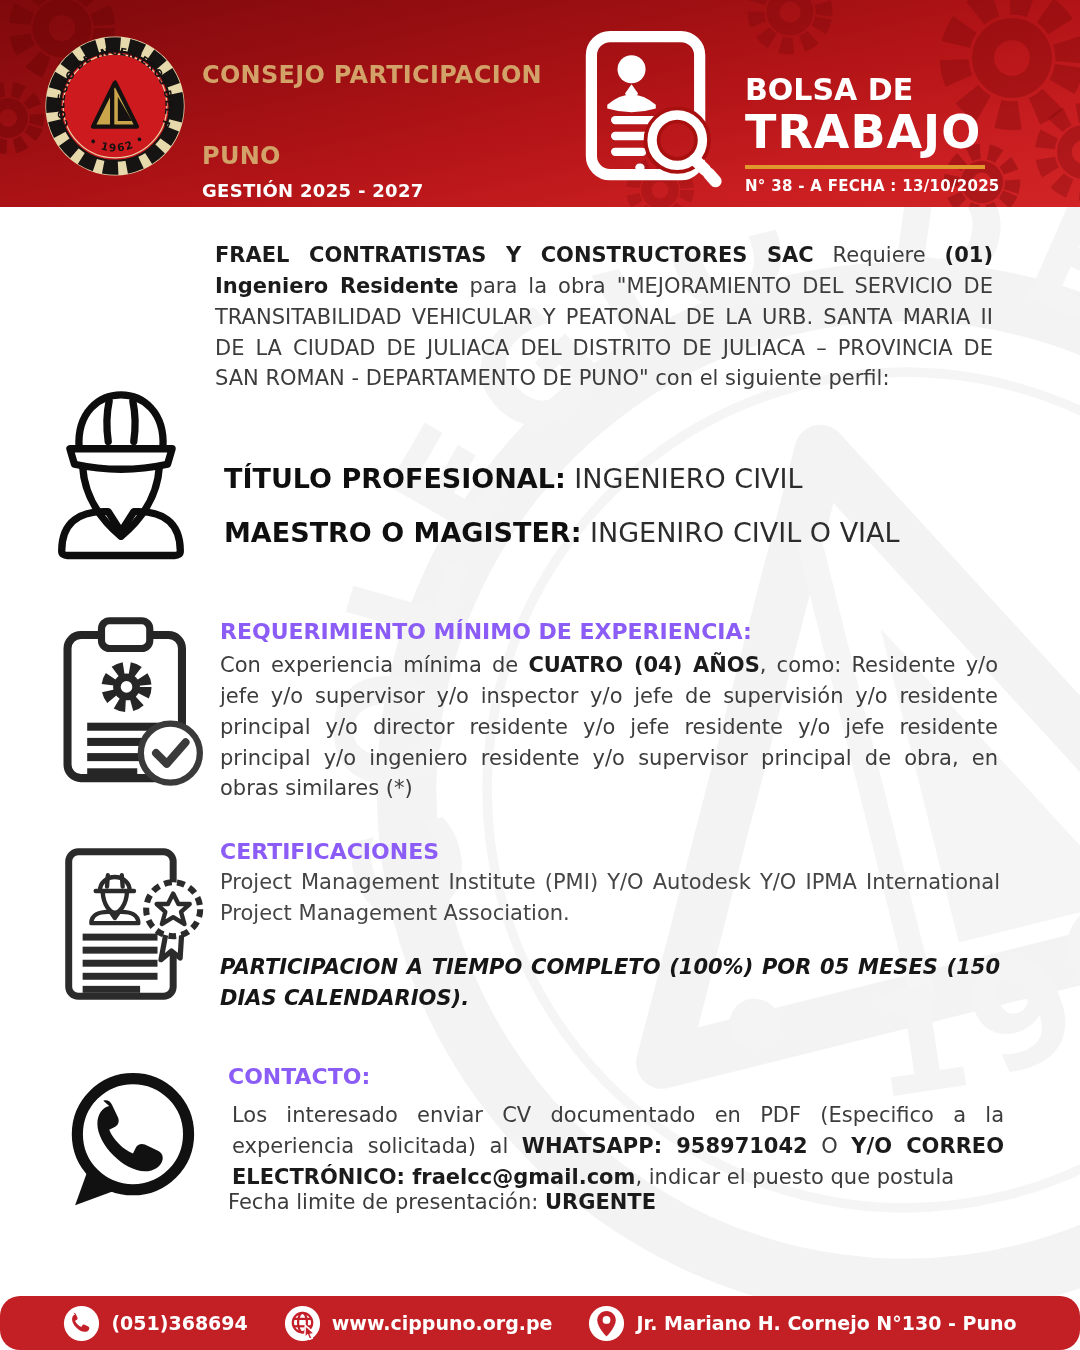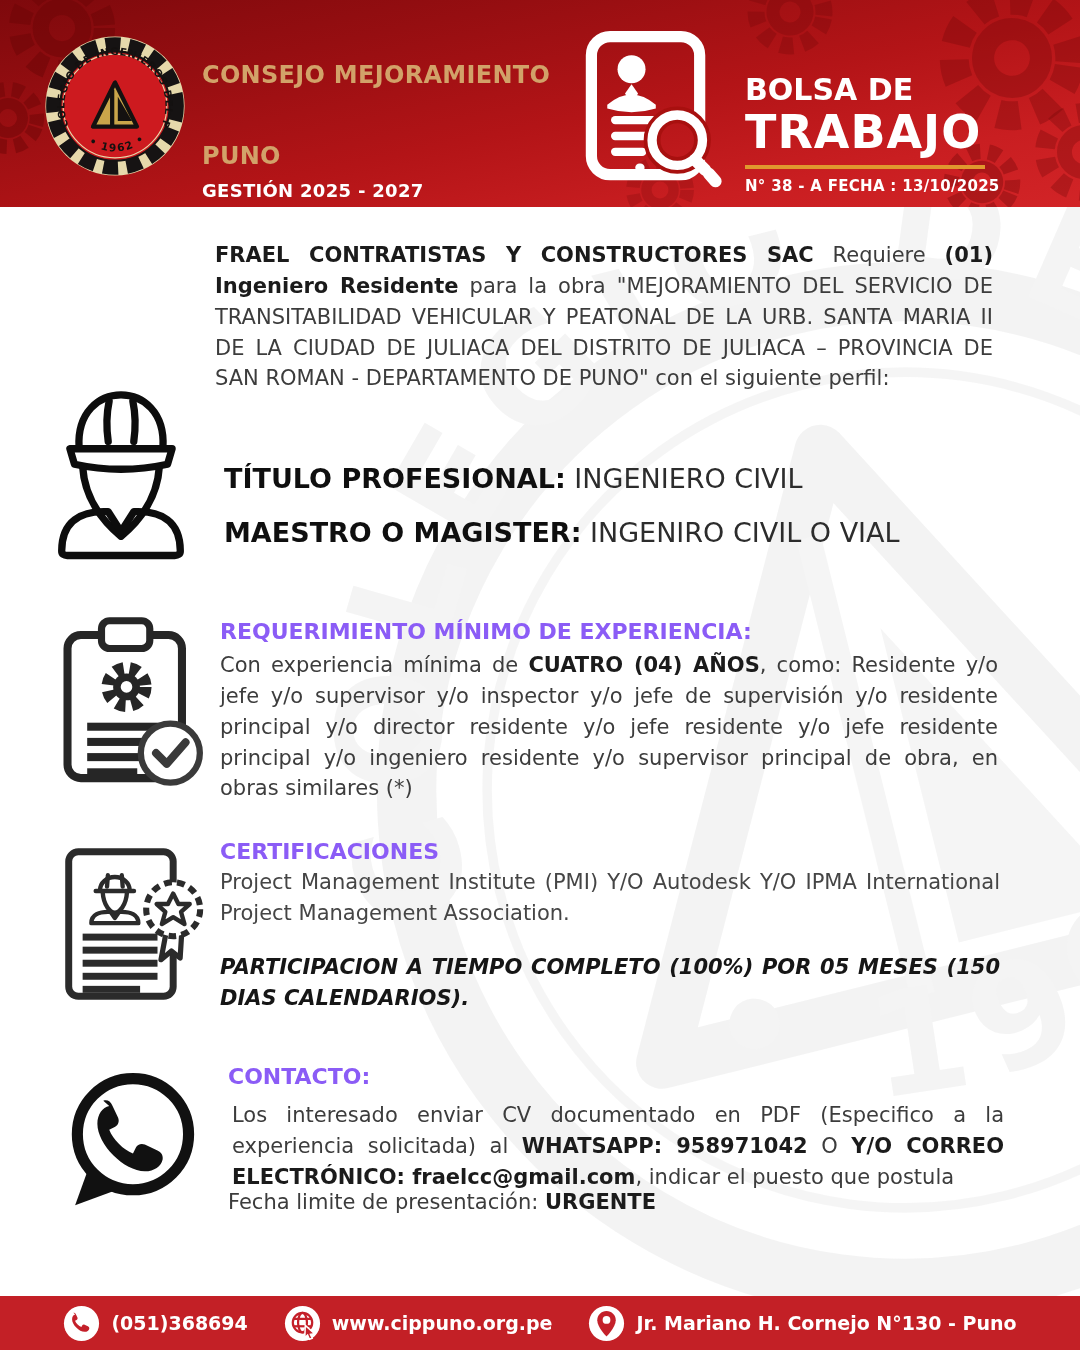--- a/index.html
+++ b/index.html
@@ -45,21 +45,21 @@
   .h-con{left:228px;top:1064px;}
   .b-exp{position:absolute;left:220px;top:650px;width:778px;}
   .b-cert{position:absolute;left:220px;top:867px;width:780px;color:#454545;}
   .b-part{position:absolute;left:220px;top:952px;width:780px;font-weight:700;color:#161616;font-style:italic;}
   .b-con{position:absolute;left:232px;top:1100px;width:772px;}
   .b-dead{position:absolute;left:228px;top:1190px;width:772px;font-size:21px;color:#3c3c3c;margin:0;}
   .b-dead b{color:#1b1b1b;}
 
   
   .ftr{position:absolute;left:0;bottom:0;width:1080px;height:54px;z-index:3;
-       display:flex;align-items:center;justify-content:center;gap:36px;}
+       display:flex;align-items:center;justify-content:center;gap:36px;border-radius:20px;}
   .ftr-item{display:flex;align-items:center;gap:11px;color:#ffffff;font-weight:700;font-size:19px;white-space:nowrap;}
   .ftr-ic{width:37px;height:37px;flex:0 0 auto;}
 </style>
 </head>
 <body>
 
 <div class="page">
 
   <header class="hdr">
     <svg class="hdr-gears" viewBox="0 0 1080 207" aria-hidden="true">
@@ -96,21 +96,21 @@
         <textPath href="#sealBot" startOffset="6">• 1962 •</textPath>
       </text>
       <g transform="translate(100,103)">
         <path d="M0,-36 L-31,26 L31,26 Z" fill="#caa54a" stroke="#141110" stroke-width="6" stroke-linejoin="round"></path>
         <path d="M4,-16 L4,18 L24,18 Z" fill="#141110"></path>
         <line x1="-4" y1="-26" x2="-4" y2="26" stroke="#141110" stroke-width="6"></line>
       </g>
     </svg>
 
     <div class="org">
-      <div class="org-l" style="color: rgb(210, 162, 105);">CONSEJO MEJORAMIENTO</div>
+      <div class="org-l" style="color: rgb(210, 162, 105);">CONSEJO PARTICIPACION</div>
       <div class="org-l" style="color: rgb(210, 162, 105); margin-top: 43px;">PUNO</div>
       <div class="org-g">GESTIÓN 2025 - 2027</div>
     </div>
 
     <svg class="cvicon" viewBox="0 0 150 170">
       <rect x="9" y="9" width="116" height="148" rx="20" fill="none" stroke="#ffffff" stroke-width="12"></rect>
       <circle cx="52" cy="44" r="15" fill="#ffffff"></circle>
       <path d="M26,82 q26,-22 52,0 l0,4 q-26,8 -52,0 z" fill="#ffffff"></path>
       <path d="M52,60 l-7,10 7,12 7,-12 z" fill="#ffffff"></path>
       <rect x="30" y="94" width="66" height="9" rx="4.5" fill="#ffffff"></rect>

